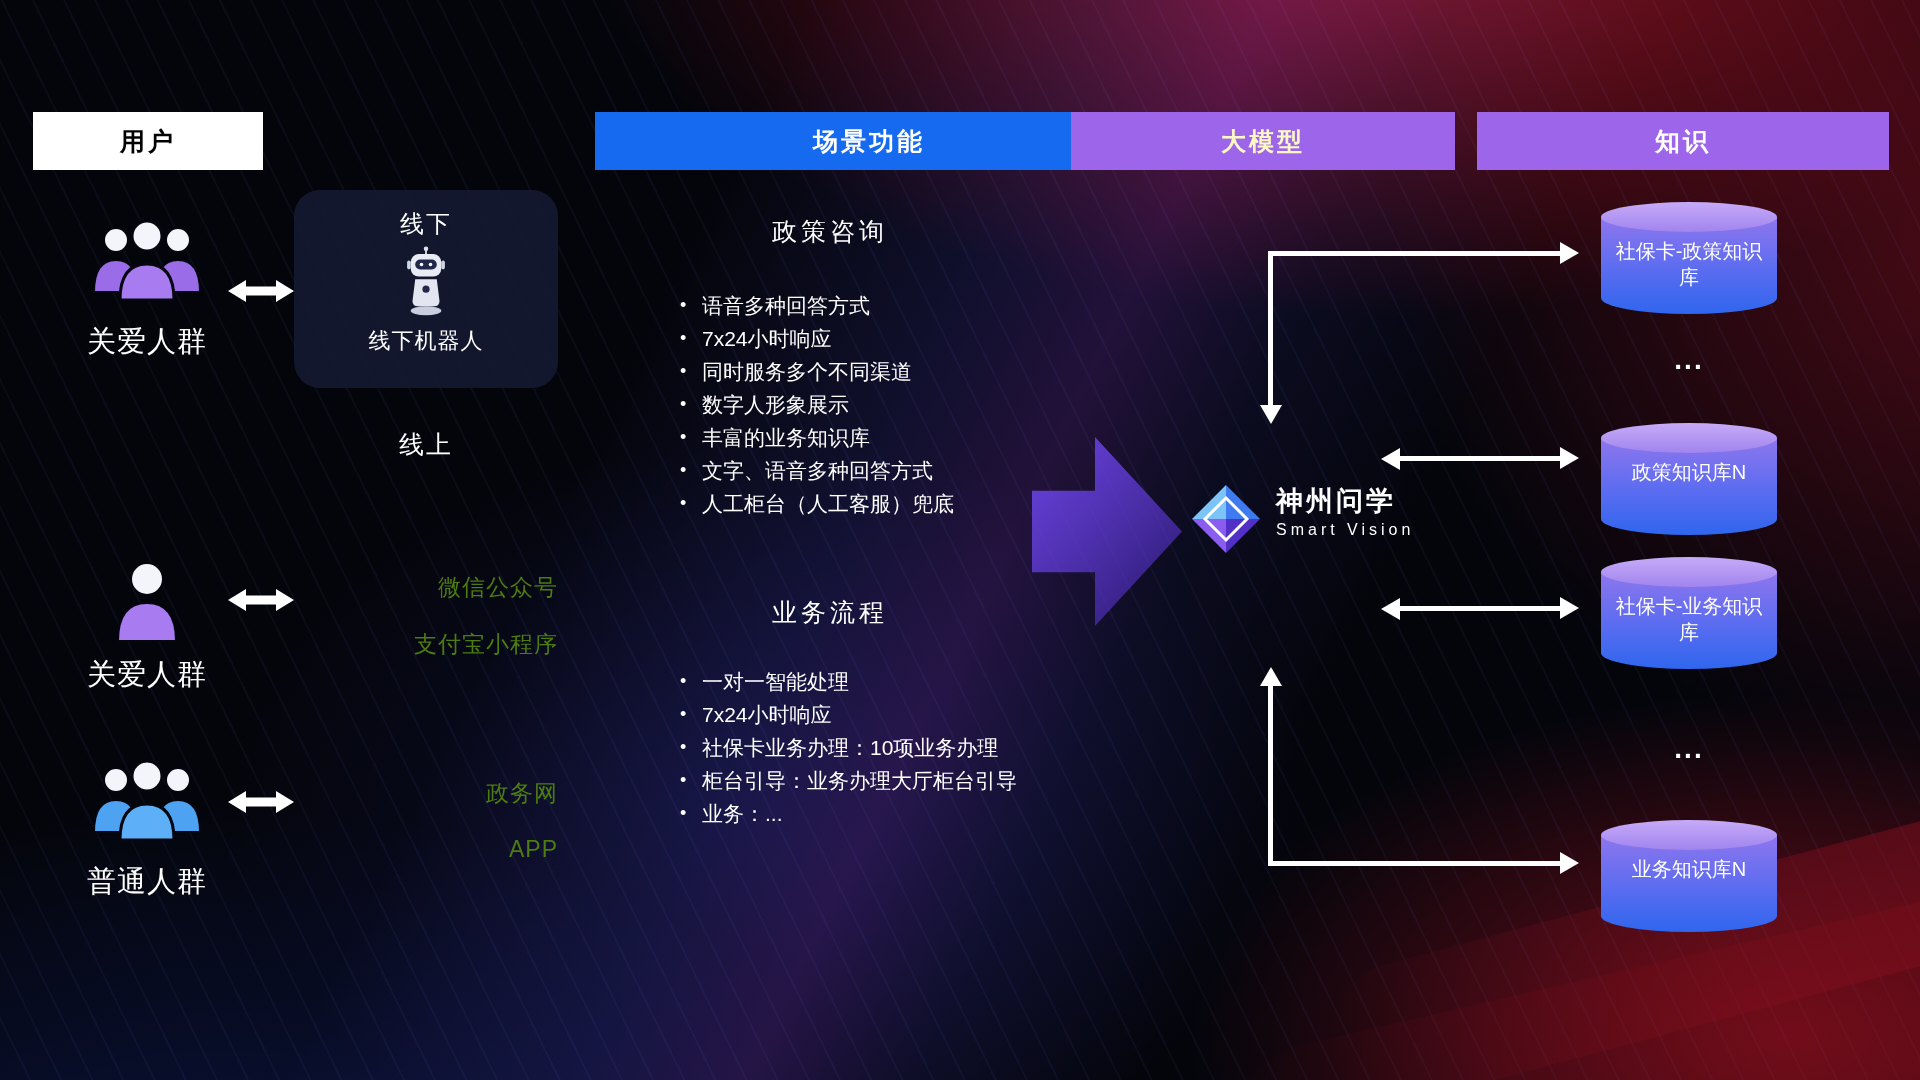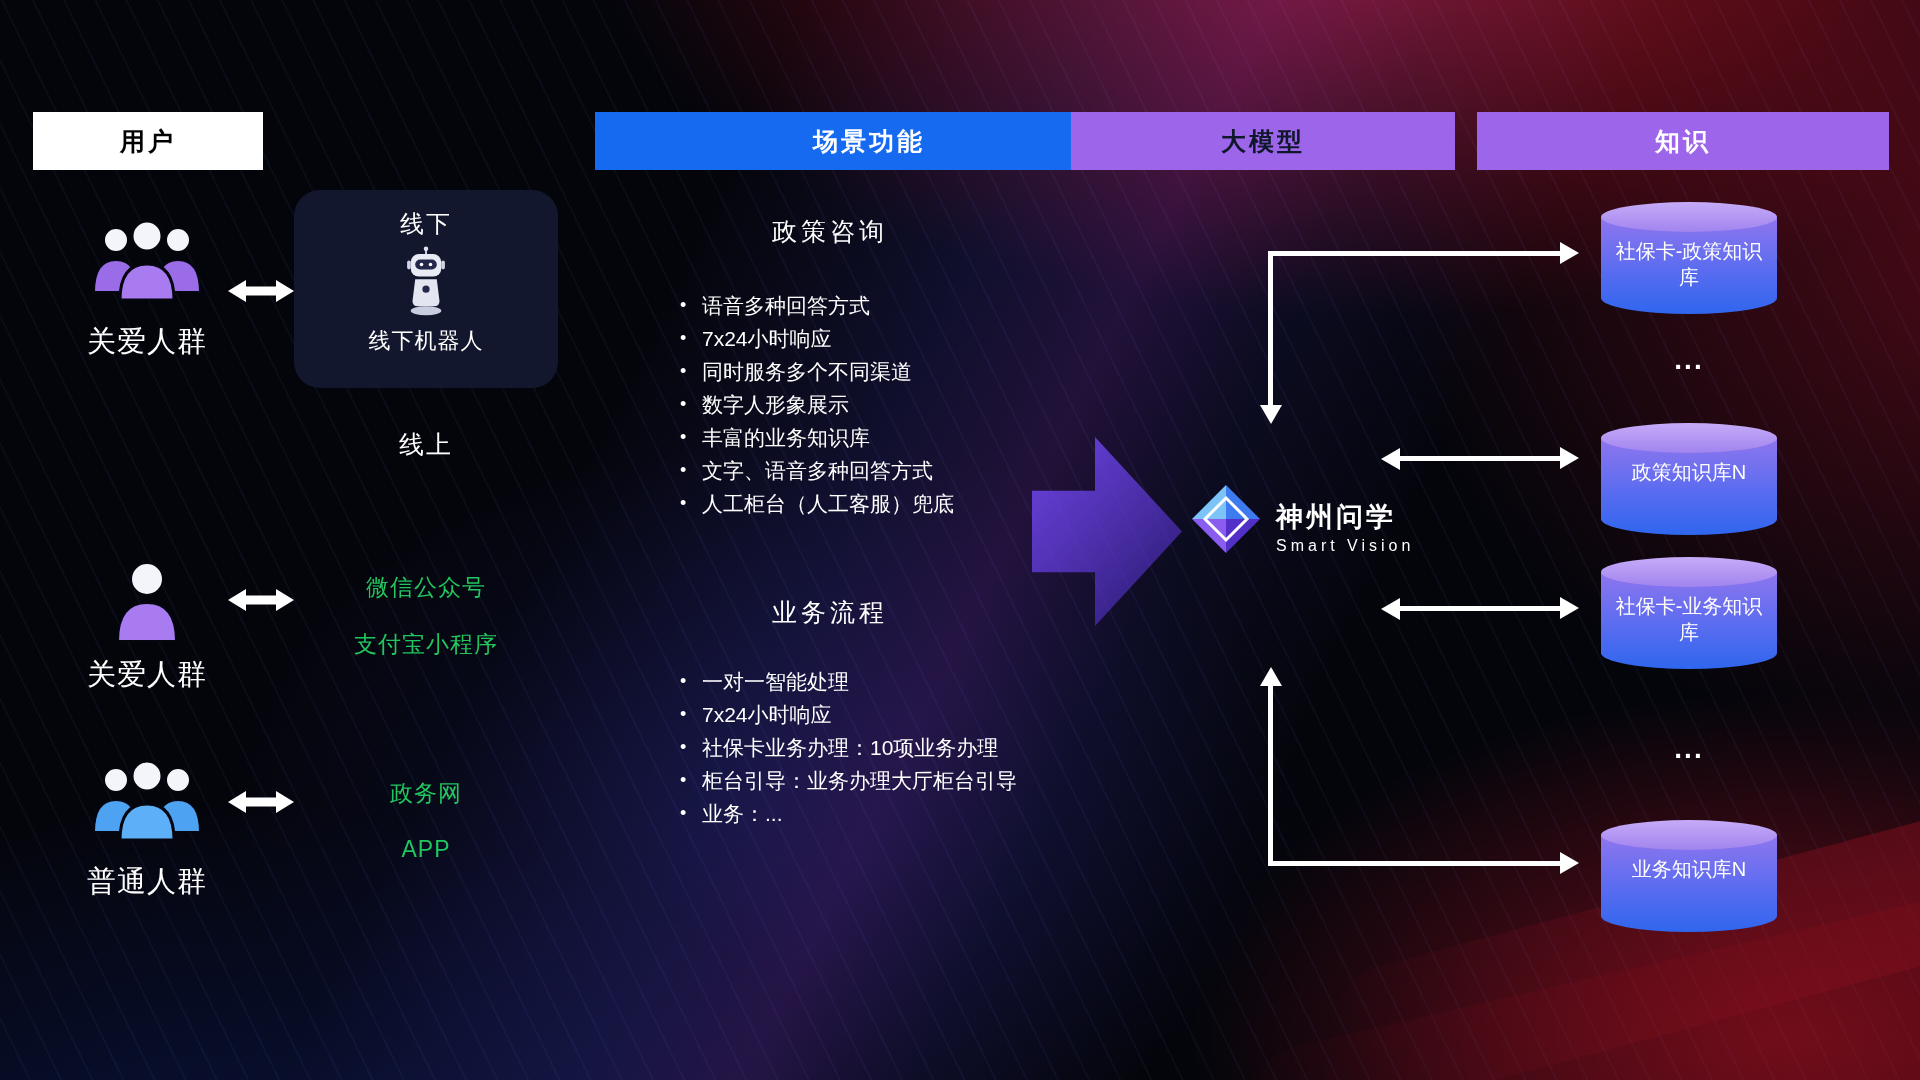--- a/index.html
+++ b/index.html
@@ -25,56 +25,56 @@
   .swoosh { position:absolute; border-radius:300px; pointer-events:none; }
   .s1 { right:-180px; bottom:60px;  width:780px; height:140px; background:linear-gradient(90deg, transparent, rgba(145,16,32,0.55)); transform:rotate(-15deg); }
   .s2 { right:-220px; bottom:-70px; width:920px; height:190px; background:linear-gradient(90deg, transparent, rgba(125,12,26,0.5));  transform:rotate(-13deg); }
 
   
   .hdr { position:absolute; top:112px; height:58px; display:flex; align-items:center; justify-content:center;
          font-size:25px; font-weight:bold; letter-spacing:3px; }
   .hdr-users { left:33px;   width:230px; background:#ffffff; color:#000; }
   .hdr-touch { left:269px;  width:320px; background:#ffffff; color:#000; }
   .hdr-scene { left:595px;  width:548px; background:#156af0; color:#fff; }
-  .hdr-model { left:1071px; width:384px; background:#9d66ea; color:#0f172a; }
+  .hdr-model { left:1071px; width:384px; background:#9d66ea; color:#fef9c3; }
   .hdr-know  { left:1477px; width:412px; background:#9d66ea; color:#fff; }
 
   
   .user { position:absolute; width:160px; text-align:center; color:#fff; }
   .user .ulabel { margin-top:6px; font-size:29px; letter-spacing:1px; }
   .user-icon .body  { fill:#9b6ce8; }
   .user-icon .bodyf { fill:#a87cf0; }
   .user-icon.blue .body  { fill:#4da3f2; }
   .user-icon.blue .bodyf { fill:#5db0f8; }
   .user-icon .head { fill:#f4f5fa; }
   .xarrow { position:absolute; }
 
   
   .touch-card { position:absolute; left:294px; top:190px; width:264px; height:198px;
       background:rgba(22,26,50,0.88); border-radius:26px; text-align:center; color:#fff; }
   .touch-card .tc-title { margin-top:18px; font-size:24px; letter-spacing:2px; }
   .touch-card .tc-robot { margin-top:6px; }
   .touch-card .tc-label { margin-top:4px; font-size:22px; letter-spacing:1px; }
   .touch-online { position:absolute; left:294px; top:428px; width:264px; text-align:center; color:#fff; font-size:25px; letter-spacing:2px; }
-  .touch-item { position:absolute; left:294px; width:264px; text-align:center; color:#22c55e; font-size:23px; letter-spacing:1px; }
+  .touch-item { position:absolute; left:294px; width:264px; text-align:right; color:#4d7c0f; font-size:23px; letter-spacing:1px; }
   .ti-wechat { top:572px; } .ti-alipay { top:629px; } .ti-gov { top:778px; } .ti-app { top:836px; }
 
   
   .scene-title { position:absolute; left:640px; width:380px; text-align:center; color:#fff; font-size:25px; letter-spacing:4px; }
   .st-policy { top:215px; } .st-biz { top:596px; }
   .scene-list { position:absolute; left:676px; width:430px; color:#fff; font-size:21px; line-height:33px; list-style:none; }
   .sl-policy { top:289px; } .sl-biz { top:665px; }
   .scene-list li { position:relative; padding-left:26px; }
   .scene-list li::before { content:"•"; position:absolute; left:4px; font-size:18px; }
 
   
   .flow-arrow { position:absolute; left:1032px; top:424px; width:150px; height:215px;
       background:linear-gradient(135deg, rgba(112,72,238,0.95), rgba(70,35,190,0.45));
       clip-path:polygon(0 31%, 42% 31%, 42% 6%, 100% 50%, 42% 94%, 42% 69%, 0 69%); }
-  .logo { position:absolute; left:1190px; top:483px; display:flex; align-items:flex-end; gap:14px; }
+  .logo { position:absolute; left:1190px; top:483px; display:flex; align-items:flex-start; gap:14px; }
   .logo-text .ln { color:#fff; font-size:27px; font-weight:bold; letter-spacing:3px; }
   .logo-text .ls { color:#fff; font-size:16px; letter-spacing:4px; margin-top:2px; }
 
   
   .db { position:absolute; left:1601px; width:176px; height:112px; }
   .db-top  { position:absolute; left:0; top:0; width:176px; height:30px; border-radius:50%;
       background:linear-gradient(180deg,#c6abf8,#a184ee); z-index:2; }
   .db-body { position:absolute; left:0; top:15px; width:176px; height:97px;
       background:linear-gradient(180deg,#8f76ee 0%, #5a6cf0 55%, #2f66ee 100%);
       border-radius:0 0 50% 50% / 0 0 16px 16px; z-index:1; }

